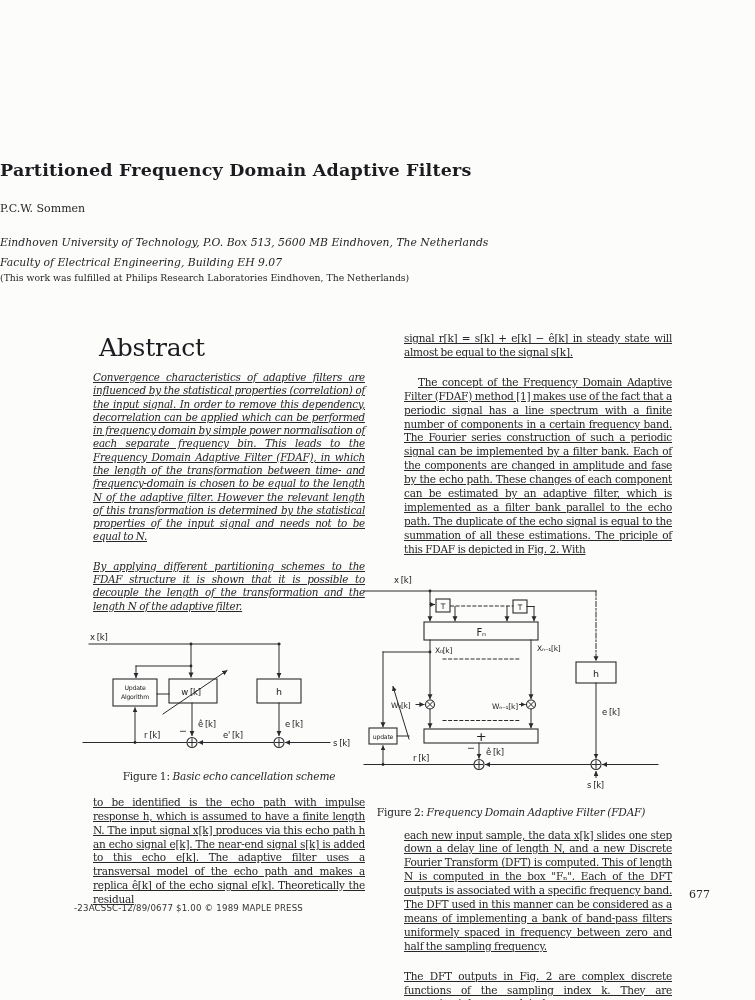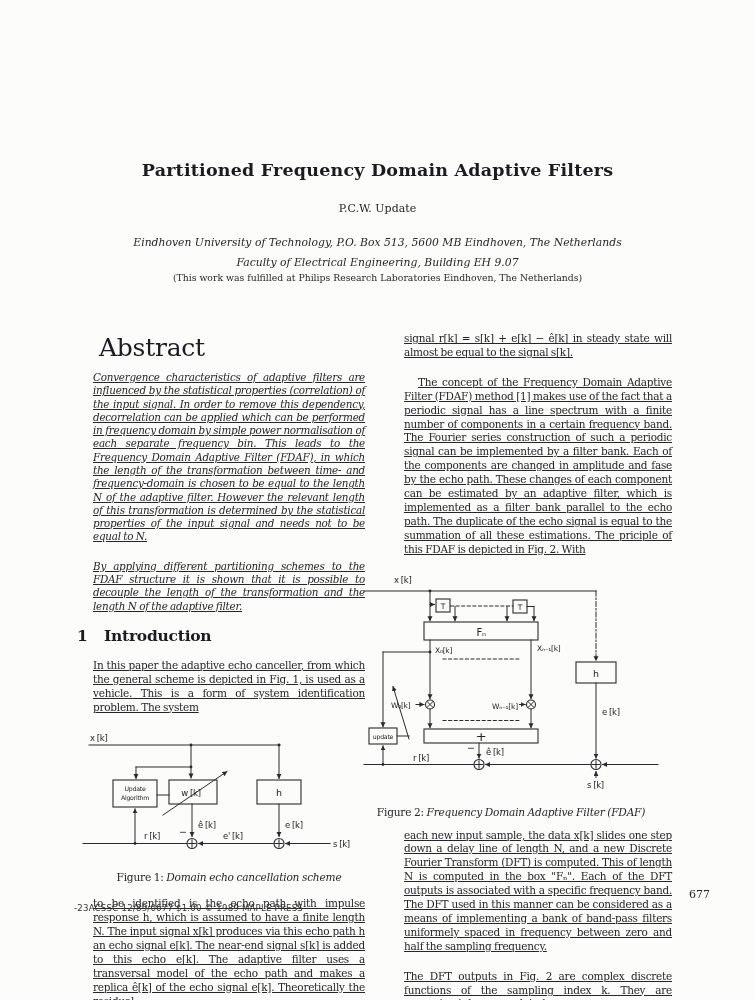--- a/index.html
+++ b/index.html
@@ -1,20 +1,20 @@
 <!DOCTYPE html>
 <html lang="en"><head>
 <meta charset="utf-8">
 <style>
   html,body{margin:0;padding:0;}
   body{width:755px;height:1000px;background:#f4f4f1;overflow:hidden;}
   .page{position:relative;width:755px;height:1000px;background:#fcfcfa;color:#26262a;
         font-family:"DejaVu Serif","DejaVu Sans",serif;}
   
-  .hdr{position:absolute;top:160px;left:0;right:0;text-align:center;}
+  .hdr{position:absolute;top:160px;left:0;right:0;text-align:left;}
   .title{font-size:17.5px;font-weight:bold;margin:0;letter-spacing:.2px;color:#1c1c20;}
   .author{margin-top:22px;font-size:11px;}
   .affil{margin-top:21px;font-style:italic;font-size:10.8px;line-height:13px;}
   .affil2{margin-top:7px;font-style:italic;font-size:10.8px;}
   .note{margin-top:3px;font-size:9.3px;}
   
   .col{position:absolute;text-align:justify;font-size:10.5px;line-height:13.9px;
        letter-spacing:-.25px;word-spacing:-.5px;hyphens:auto;}
   .colL{left:77px;top:341px;width:304px;}
   .colR{left:388px;top:316px;width:300px;}
@@ -50,33 +50,31 @@
   .copy{position:absolute;top:903px;left:74px;font-size:8.6px;
         font-family:"DejaVu Sans",sans-serif;letter-spacing:.2px;color:#333;}
 </style>
 </head>
 <body>
 
 <div class="page">
 
   <div class="hdr">
     <h1 class="title">Partitioned Frequency Domain Adaptive Filters</h1>
-    <div class="author">P.C.W. Update</div>
+    <div class="author">P.C.W. Sommen</div>
     <div class="affil">Eindhoven University of Technology, P.O. Box 513, 5600 MB Eindhoven, The Netherlands</div>
     <div class="affil2">Faculty of Electrical Engineering, Building EH 9.07</div>
     <div class="note">(This work was fulfilled at Philips Research Laboratories Eindhoven, The Netherlands)</div>
   </div>
 
   <div class="col colL">
     <h2 class="abstract-h">Abstract</h2>
     <p class="abs">Convergence characteristics of adaptive filters are influenced by the statistical properties (correlation) of the input signal. In order to remove this dependency, decorrelation can be applied which can be performed in frequency domain by simple power normalisation of each separate frequency bin. This leads to the Frequency Domain Adaptive Filter (FDAF), in which the length of the transformation between time- and frequency-domain is chosen to be equal to the length N of the adaptive filter. However the relevant length of this transformation is determined by the statistical properties of the input signal and needs not to be equal to N.</p>
     <p class="abs">By applying different partitioning schemes to the FDAF structure it is shown that it is possible to decouple the length of the transformation and the length N of the adaptive filter.</p>
 
-    <h2 class="sec-h"><span class="num">1</span><span>Introduction</span></h2>
-    <p>In this paper the adaptive echo canceller, from which the general scheme is depicted in Fig. 1, is used as a vehicle. This is a form of system identification problem. The system</p>
 
     <svg class="fig fig1" width="304" height="130" viewBox="0 0 304 130">
       <defs>
         <marker id="ah1" markerWidth="6" markerHeight="6" refX="4.6" refY="2.5" orient="auto" markerUnits="userSpaceOnUse">
           <path d="M0,0 L5,2.5 L0,5 z" fill="#2a2a2e"></path>
         </marker>
       </defs>
       <g>
         <path class="ln" d="M12,15 H203"></path>
         <circle class="dot" cx="114" cy="15" r="1.4"></circle>
@@ -112,21 +110,21 @@
       <text class="tiny" x="58" y="70" text-anchor="middle">Algorithm</text>
       <text x="114" y="66" text-anchor="middle">w [k]</text>
       <text class="md" x="202" y="66" text-anchor="middle">h</text>
       <text x="121" y="98">ê [k]</text>
       <text class="md" x="102" y="105">−</text>
       <text x="208" y="98">e [k]</text>
       <text x="146" y="109">e' [k]</text>
       <text x="67" y="109">r [k]</text>
       <text x="256" y="117">s [k]</text>
     </svg>
-    <div class="cap"><span class="pre">Figure 1:</span>&nbsp;<span class="txt">Domain echo cancellation scheme</span></div>
+    <div class="cap"><span class="pre">Figure 1:</span>&nbsp;<span class="txt">Basic echo cancellation scheme</span></div>
 
     <p class="mt2">to be identified is the echo path with impulse response h, which is assumed to have a finite length N. The input signal x[k] produces via this echo path h an echo signal e[k]. The near-end signal s[k] is added to this echo e[k]. The adaptive filter uses a transversal model of the echo path and makes a replica ê[k] of the echo signal e[k]. Theoretically the residual</p>
   </div>
 
   <div class="col colR">
     <p>signal r[k] = s[k] + e[k] − ê[k] in steady state will almost be equal to the signal s[k].</p>
     <p class="indent">The concept of the Frequency Domain Adaptive Filter (FDAF) method [1] makes use of the fact that a periodic signal has a line spectrum with a finite number of components in a certain frequency band. The Fourier series construction of such a periodic signal can be implemented by a filter bank. Each of the components are changed in amplitude and fase by the echo path. These changes of each component can be estimated by an adaptive filter, which is implemented as a filter bank parallel to the echo path. The duplicate of the echo signal is equal to the summation of all these estimations. The priciple of this FDAF is depicted in Fig. 2. With</p>
 
     <svg class="fig fig2" width="300" height="222" viewBox="0 0 300 222">
       <defs>

